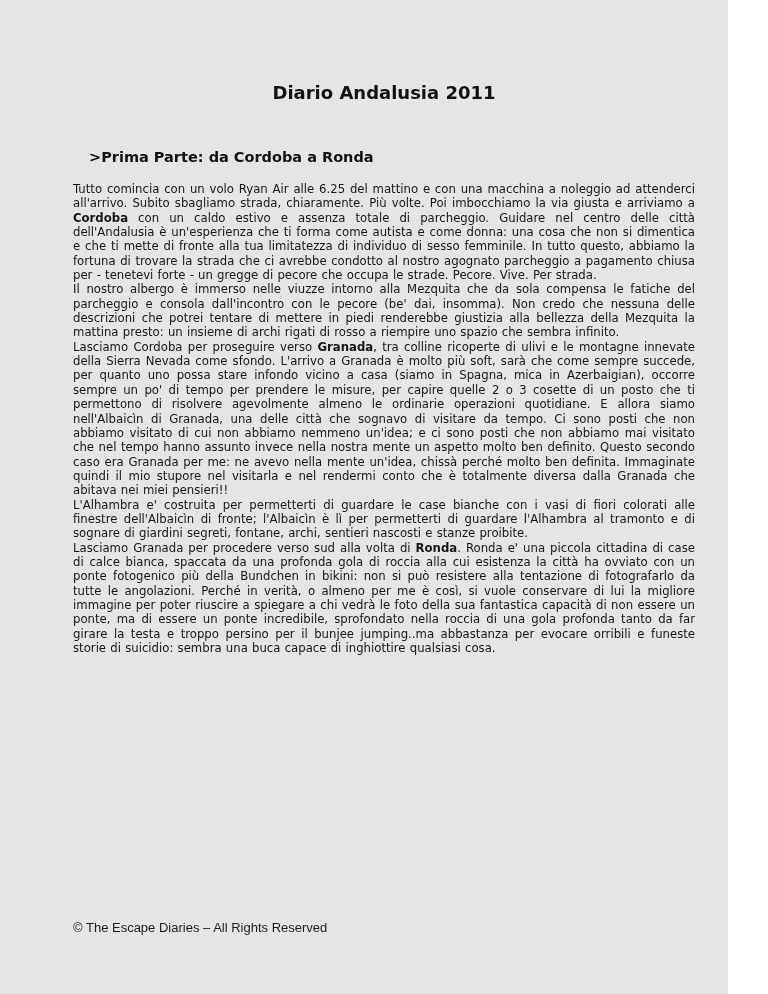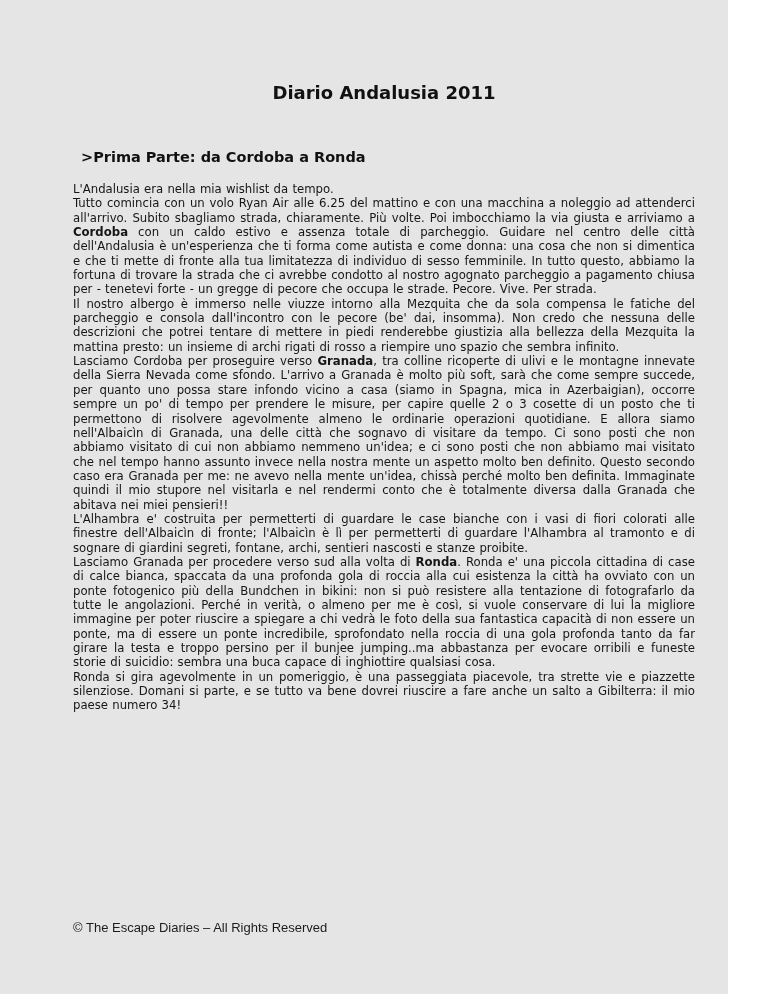--- a/index.html
+++ b/index.html
@@ -26,21 +26,21 @@
   }
   .title {
     margin: 0;
     text-align: center;
     font-size: 18px;
     font-weight: bold;
     line-height: 23px;
     color: #111111;
   }
   .heading {
-    margin: 44px 0 0 8px;
+    margin: 44px 0 0 16px;
     font-size: 14.5px;
     font-weight: bold;
     line-height: 18px;
     color: #111111;
   }
   .body-text {
     margin-top: 16px;
     font-size: 11.7px;
     line-height: 14.35px;
     text-align: justify;
@@ -70,34 +70,32 @@
 
 <div class="page">
   <div class="content">
 
     <h1 class="title">Diario Andalusia 2011</h1>
 
     <h2 class="heading">&gt;Prima Parte: da Cordoba a Ronda</h2>
 
     <div class="body-text">
 
-      <p>L'Andalusia era nella mia wishlist da tempo.</p>
 
 
       <p><span>Tutto comincia con un volo Ryan Air alle 6.25 del mattino e con una macchina a noleggio ad attenderci all'arrivo. Subito sbagliamo strada, chiaramente. Più volte. Poi imbocchiamo la via giusta e arriviamo a </span><b>Cordoba</b><span> con un caldo estivo e assenza totale di parcheggio. Guidare nel centro delle città dell'Andalusia è un'esperienza che ti forma come autista e come donna: una cosa che non si dimentica e che ti mette di fronte alla tua limitatezza di individuo di sesso femminile. In tutto questo, abbiamo la fortuna di trovare la strada che ci avrebbe condotto al nostro agognato parcheggio a pagamento chiusa per - tenetevi forte - un gregge di pecore che occupa le strade. Pecore. Vive. Per strada.</span></p>
 
 
       <p>Il nostro albergo è immerso nelle viuzze intorno alla Mezquita che da sola compensa le fatiche del parcheggio e consola dall'incontro con le pecore (be' dai, insomma). Non credo che nessuna delle descrizioni che potrei tentare di mettere in piedi renderebbe giustizia alla bellezza della Mezquita la mattina presto: un insieme di archi rigati di rosso a riempire uno spazio che sembra infinito.</p>
 
       <p><span>Lasciamo Cordoba per proseguire verso </span><b>Granada</b><span>, tra colline ricoperte di ulivi e le montagne innevate della Sierra Nevada come sfondo. L'arrivo a Granada è molto più soft, sarà che come sempre succede, per quanto uno possa stare infondo vicino a casa (siamo in Spagna, mica in Azerbaigian), occorre sempre un po' di tempo per prendere le misure, per capire quelle 2 o 3 cosette di un posto che ti permettono di risolvere agevolmente almeno le ordinarie operazioni quotidiane. E allora siamo nell'Albaicìn di Granada, una delle città che sognavo di visitare da tempo. Ci sono posti che non abbiamo visitato di cui non abbiamo nemmeno un'idea; e ci sono posti che non abbiamo mai visitato che nel tempo hanno assunto invece nella nostra mente un aspetto molto ben definito. Questo secondo caso era Granada per me: ne avevo nella mente un'idea, chissà perché molto ben definita. Immaginate quindi il mio stupore nel visitarla e nel rendermi conto che è totalmente diversa dalla Granada che abitava nei miei pensieri!!</span></p>
 
       <p>L'Alhambra e' costruita per permetterti di guardare le case bianche con i vasi di fiori colorati alle finestre dell'Albaicìn di fronte; l'Albaicìn è lì per permetterti di guardare l'Alhambra al tramonto e di sognare di giardini segreti, fontane, archi, sentieri nascosti e stanze proibite.</p>
 
       <p><span>Lasciamo Granada per procedere verso sud alla volta di </span><b>Ronda</b><span>. Ronda e' una piccola cittadina di case di calce bianca, spaccata da una profonda gola di roccia alla cui esistenza la città ha ovviato con un ponte fotogenico più della Bundchen in bikini: non si può resistere alla tentazione di fotografarlo da tutte le angolazioni. Perché in verità, o almeno per me è così, si vuole conservare di lui la migliore immagine per poter riuscire a spiegare a chi vedrà le foto della sua fantastica capacità di non essere un ponte, ma di essere un ponte incredibile, sprofondato nella roccia di una gola profonda tanto da far girare la testa e troppo persino per il bunjee jumping..ma abbastanza per evocare orribili e funeste storie di suicidio: sembra una buca capace di inghiottire qualsiasi cosa.</span></p>
 
 
-      <p>Ronda si gira agevolmente in un pomeriggio, è una passeggiata piacevole, tra strette vie e piazzette silenziose. Domani si parte, e se tutto va bene dovrei riuscire a fare anche un salto a Gibilterra: il mio paese numero 34!</p>
 
     </div>
   </div>
 
   <div class="footer">© The Escape Diaries – All Rights Reserved</div>
 </div>
 
 </body></html>

